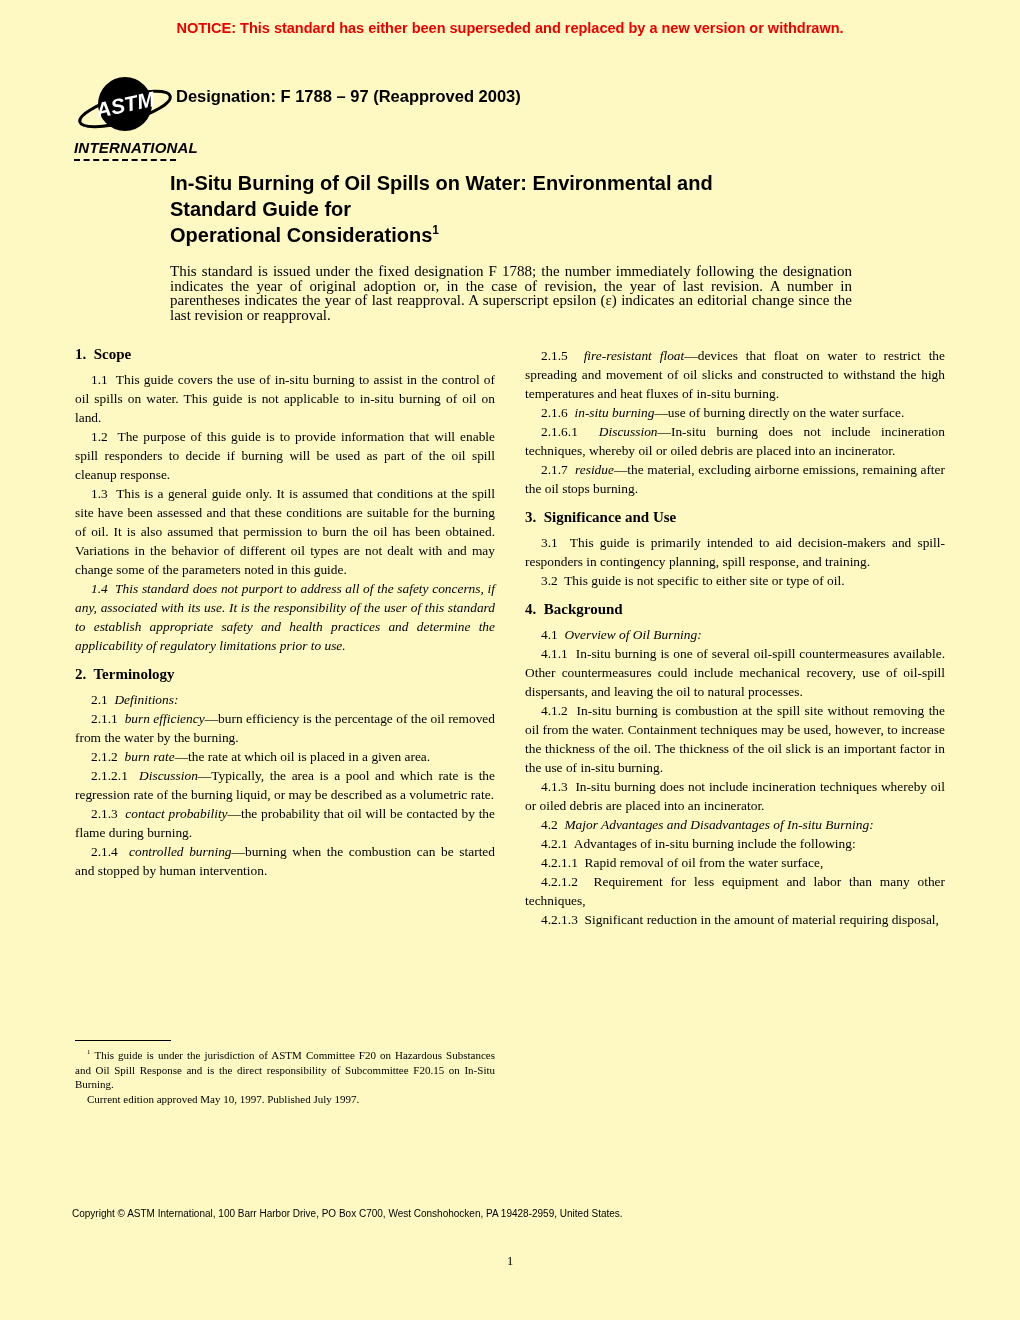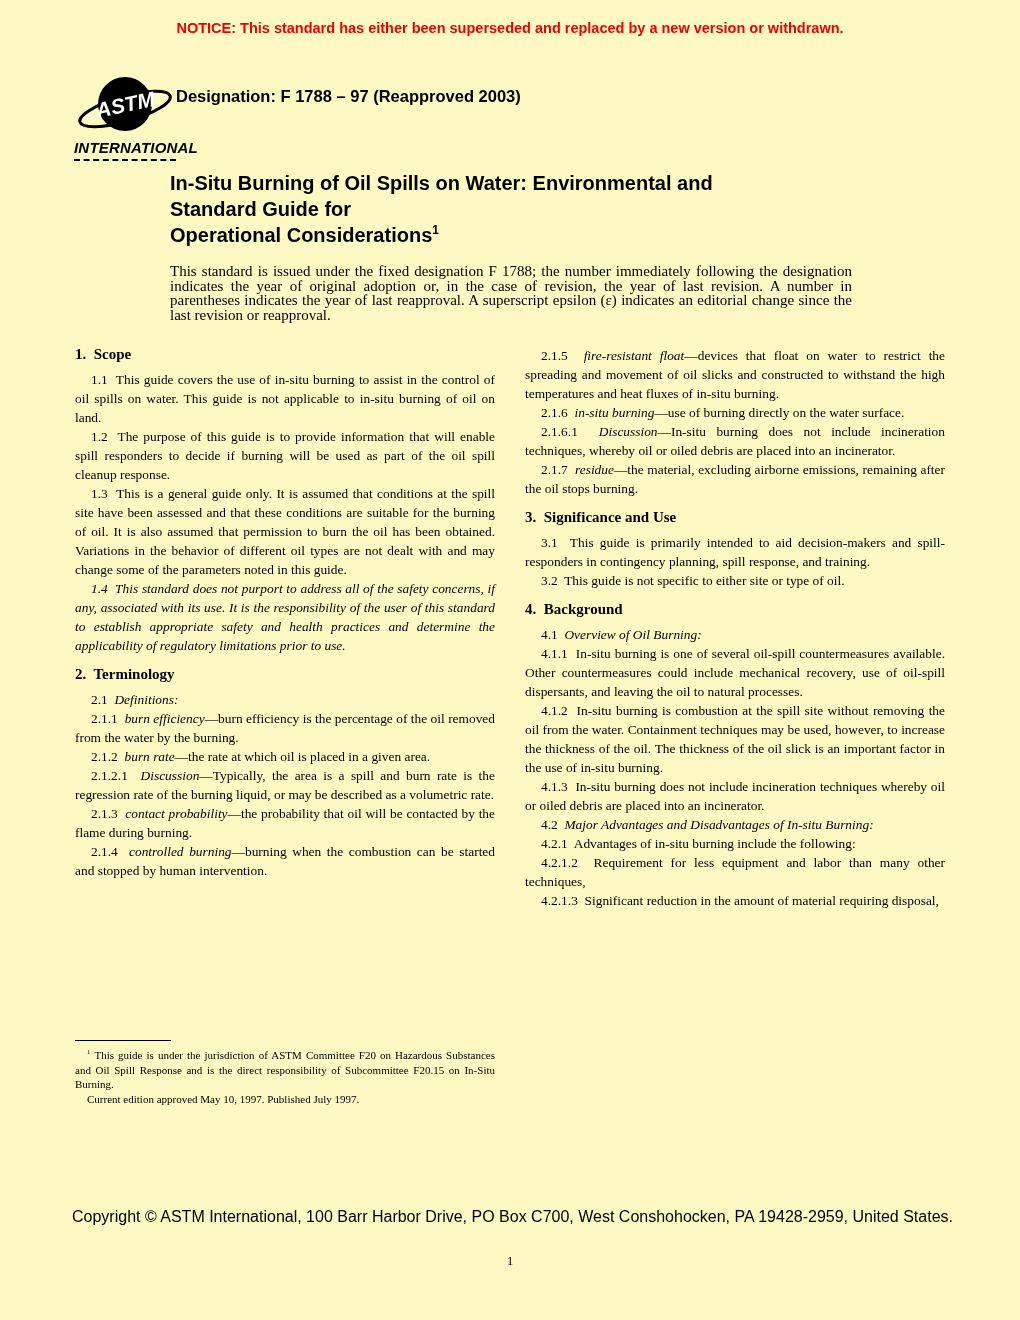--- a/index.html
+++ b/index.html
@@ -54,21 +54,21 @@
   .it{font-style:italic;}
   sup{font-size:.62em;line-height:0;}
   
   .footnote{position:absolute;left:75px;top:1040px;width:420px;}
   .fn-rule{width:96px;border-top:1.4px solid #000;margin-bottom:7px;}
   .footnote-body{font-size:11px;line-height:14.6px;text-align:justify;}
   .fn-para{margin:0;text-indent:12px;}
   
   .footer-copyright{
     position:absolute;left:72px;top:1208px;
-    font-family:"Liberation Sans",sans-serif;font-size:16px;
+    font-family:"Liberation Sans",sans-serif;font-size:10px;
   }
   .page-number{
     position:absolute;top:1254px;left:0;width:100%;text-align:center;
     font-size:12.5px;
   }
 </style>
 </head>
 <body>
 
 <div class="page">
@@ -99,39 +99,40 @@
   <div class="col col-left">
       <div class="sec-heading"><span>1.&nbsp; Scope</span></div>
       <div class="para"><span>1.1&nbsp; This guide covers the use of in-situ burning to assist in the control of oil spills on water. This guide is not applicable to in-situ burning of oil on land.</span></div>
       <div class="para"><span>1.2&nbsp; The purpose of this guide is to provide information that will enable spill responders to decide if burning will be used as part of the oil spill cleanup response.</span></div>
       <div class="para"><span>1.3&nbsp; This is a general guide only. It is assumed that conditions at the spill site have been assessed and that these conditions are suitable for the burning of oil. It is also assumed that permission to burn the oil has been obtained. Variations in the behavior of different oil types are not dealt with and may change some of the parameters noted in this guide.</span></div>
       <div class="para"><span class="it">1.4&nbsp; This standard does not purport to address all of the safety concerns, if any, associated with its use. It is the responsibility of the user of this standard to establish appropriate safety and health practices and determine the applicability of regulatory limitations prior to use.</span></div>
       <div class="sec-heading"><span>2.&nbsp; Terminology</span></div>
       <div class="para"><span>2.1&nbsp; </span><span class="it">Definitions:</span></div>
       <div class="para"><span>2.1.1&nbsp; </span><span class="it">burn efficiency</span><span>—burn efficiency is the percentage of the oil removed from the water by the burning.</span></div>
       <div class="para"><span>2.1.2&nbsp; </span><span class="it">burn rate</span><span>—the rate at which oil is placed in a given area.</span></div>
-      <div class="para"><span>2.1.2.1&nbsp; </span><span class="it">Discussion</span><span>—Typically, the area is a spill and burn rate is the regression rate of the burning liquid, or may be described as a volumetric rate.</span></div>
+      <div class="para"><span>2.1.2.1&nbsp; </span><span class="it">Discussion</span><span>—Typically, the area is a pool and which rate is the regression rate of the burning liquid, or may be described as a volumetric rate.</span></div>
       <div class="para"><span>2.1.3&nbsp; </span><span class="it">contact probability</span><span>—the probability that oil will be contacted by the flame during burning.</span></div>
       <div class="para"><span>2.1.4&nbsp; </span><span class="it">controlled burning</span><span>—burning when the combustion can be started and stopped by human intervention.</span></div>
     </div>
   <div class="col col-right">
       <div class="para"><span>2.1.5&nbsp; </span><span class="it">fire-resistant float</span><span>—devices that float on water to restrict the spreading and movement of oil slicks and constructed to withstand the high temperatures and heat fluxes of in-situ burning.</span></div>
       <div class="para"><span>2.1.6&nbsp; </span><span class="it">in-situ burning</span><span>—use of burning directly on the water surface.</span></div>
       <div class="para"><span>2.1.6.1&nbsp; </span><span class="it">Discussion</span><span>—In-situ burning does not include incineration techniques, whereby oil or oiled debris are placed into an incinerator.</span></div>
       <div class="para"><span>2.1.7&nbsp; </span><span class="it">residue</span><span>—the material, excluding airborne emissions, remaining after the oil stops burning.</span></div>
       <div class="sec-heading"><span>3.&nbsp; Significance and Use</span></div>
       <div class="para"><span>3.1&nbsp; This guide is primarily intended to aid decision-makers and spill-responders in contingency planning, spill response, and training.</span></div>
       <div class="para"><span>3.2&nbsp; This guide is not specific to either site or type of oil.</span></div>
       <div class="sec-heading"><span>4.&nbsp; Background</span></div>
       <div class="para"><span>4.1&nbsp; </span><span class="it">Overview of Oil Burning:</span></div>
       <div class="para"><span>4.1.1&nbsp; In-situ burning is one of several oil-spill countermeasures available. Other countermeasures could include mechanical recovery, use of oil-spill dispersants, and leaving the oil to natural processes.</span></div>
       <div class="para"><span>4.1.2&nbsp; In-situ burning is combustion at the spill site without removing the oil from the water. Containment techniques may be used, however, to increase the thickness of the oil. The thickness of the oil slick is an important factor in the use of in-situ burning.</span></div>
       <div class="para"><span>4.1.3&nbsp; In-situ burning does not include incineration techniques whereby oil or oiled debris are placed into an incinerator.</span></div>
       <div class="para"><span>4.2&nbsp; </span><span class="it">Major Advantages and Disadvantages of In-situ Burning:</span></div>
       <div class="para"><span>4.2.1&nbsp; Advantages of in-situ burning include the following:</span></div>
+      <div class="para"><span>4.2.1.1&nbsp; Rapid removal of oil from the water surface,</span></div>
       <div class="para"><span>4.2.1.2&nbsp; Requirement for less equipment and labor than many other techniques,</span></div>
       <div class="para"><span>4.2.1.3&nbsp; Significant reduction in the amount of material requiring disposal,</span></div>
     </div>
 
   <div class="footnote">
     <div class="fn-rule"></div>
     <div class="footnote-body">
         <div class="fn-para"><sup>1</sup><span>&nbsp;This guide is under the jurisdiction of ASTM Committee F20 on Hazardous Substances and Oil Spill Response and is the direct responsibility of Subcommittee F20.15 on In-Situ Burning.</span></div>
         <div class="fn-para"><span>Current edition approved May 10, 1997. Published July 1997.</span></div>
       </div>

